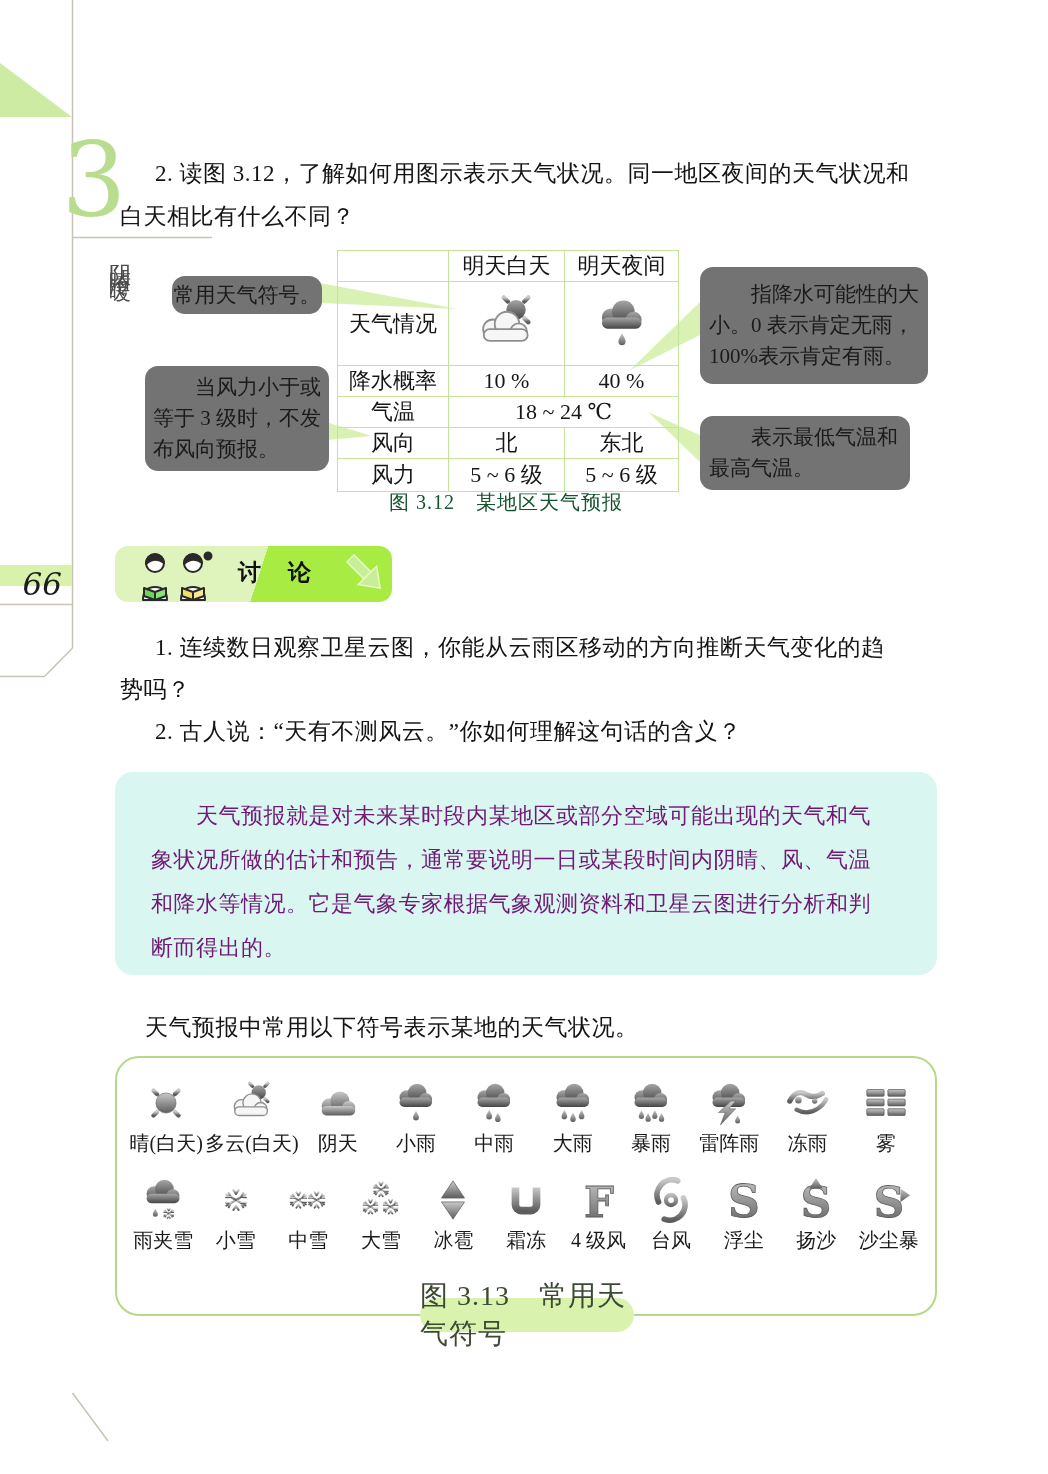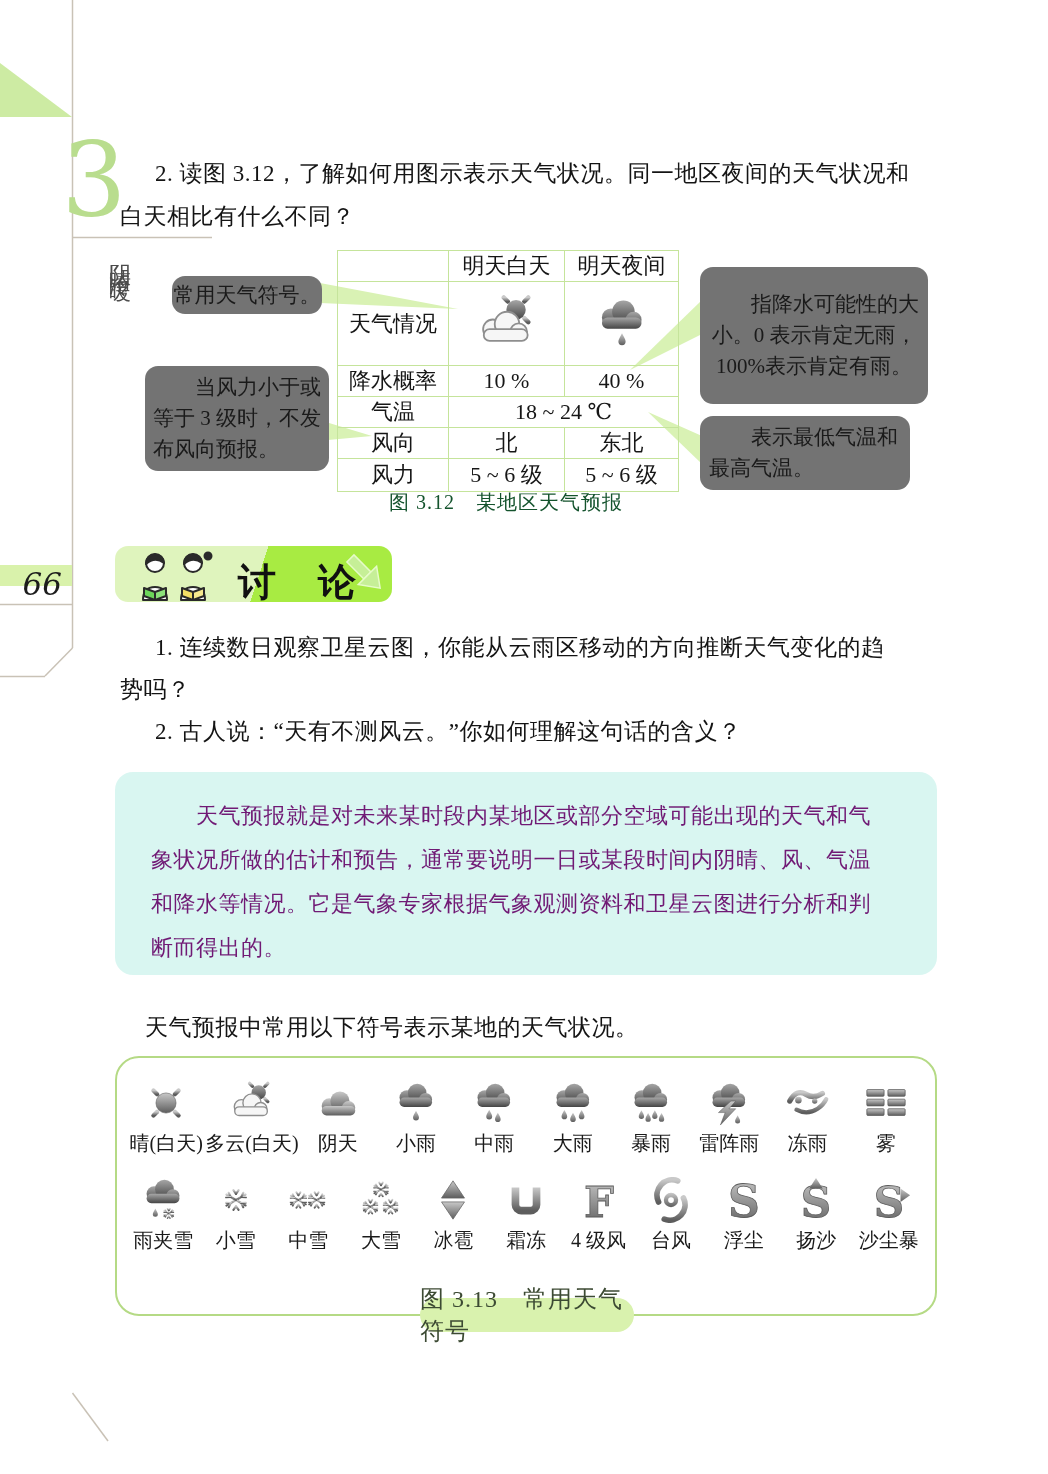--- a/index.html
+++ b/index.html
@@ -22,45 +22,45 @@
   .ftable{position:absolute;left:337px;top:250px;}
   .ftable table{border-collapse:collapse;table-layout:fixed;}
   .ftable td{border:1.5px solid #c5e49b;text-align:center;vertical-align:middle;
        font-size:22px;color:#161616;padding:0;}
   .ftable .c0{width:110px;} .ftable .c1{width:115px;} .ftable .c2{width:113px;margin-left:12px;}
   
   .callout{position:absolute;background:#737373;border-radius:13px;font-size:21px;
        line-height:31px;color:#1a1a1a;white-space:pre-line;}
   .co-l1{left:172px;top:276px;width:150px;height:38px;display:flex;align-items:center;justify-content:center;white-space:nowrap;}
   .co-l2{left:145px;top:366px;width:168px;padding:6px 8px;}
-  .co-r1{left:700px;top:267px;width:210px;padding:22px 9px;text-align:center;}
+  .co-r1{left:700px;top:267px;width:210px;padding:12px 9px;}
   .co-r2{left:700px;top:416px;width:192px;padding:6px 9px;}
   .fig-caption{position:absolute;left:337px;top:489px;width:338px;text-align:center;
        font-size:20px;color:#14532d;letter-spacing:1px;}
   
   .banner{position:absolute;left:115px;top:546px;width:277px;height:56px;border-radius:13px;
        background:linear-gradient(108deg,#dff4bd 52%,#a8eb42 52%);}
-  .banner-title{position:absolute;left:238px;top:557px;font-size:38px;font-weight:bold;
+  .banner-title{position:absolute;left:238px;top:557px;font-size:23px;font-weight:bold;
        color:#111;letter-spacing:2px;}
   
   .infobox{position:absolute;left:115px;top:772px;width:822px;height:203px;background:#d9f6f1;
        border-radius:18px;}
   .infobox .txt{position:absolute;left:36px;right:32px;top:22px;font-size:22px;line-height:44px;
        color:#701a75;white-space:pre-line;letter-spacing:.5px;}
   
   .symbox{position:absolute;left:115px;top:1056px;width:818px;height:256px;background:#fff;
        border:2px solid #b5da85;border-radius:24px;}
   .sym-row{display:flex;justify-content:space-around;align-items:flex-end;padding:0 10px;}
   .sym-row1{margin-top:16px;} .sym-row2{margin-top:14px;}
   .sym-cell{flex:1;display:flex;flex-direction:column;align-items:center;}
   .sym-icon{height:52px;display:flex;align-items:flex-end;justify-content:center;}
   .sym-label{margin-top:4px;font-size:20px;color:#1a1a1a;white-space:nowrap;}
   .sym-pill{position:absolute;left:420px;top:1298px;width:214px;height:34px;background:#d9f2ae;
        border-radius:17px;display:flex;align-items:center;justify-content:center;
-       font-size:24px;color:#3c4a33;letter-spacing:1px;}
+       font-size:28px;color:#3c4a33;letter-spacing:1px;}
   .deco{position:absolute;left:0;top:0;}
   .wicon{display:flex;align-items:center;justify-content:center;}
 </style>
 </head>
 <body>
 
 <div class="page">
 
   <svg width="0" height="0" style="position:absolute">
     <defs>

